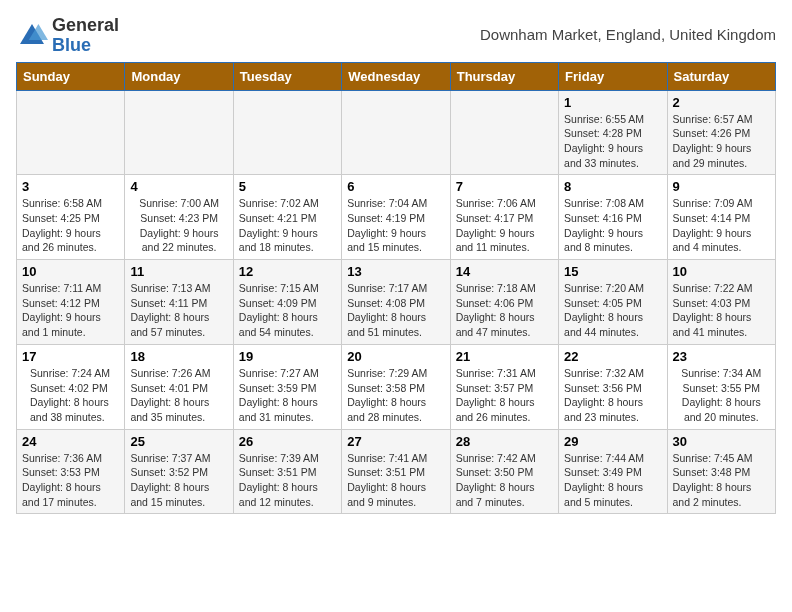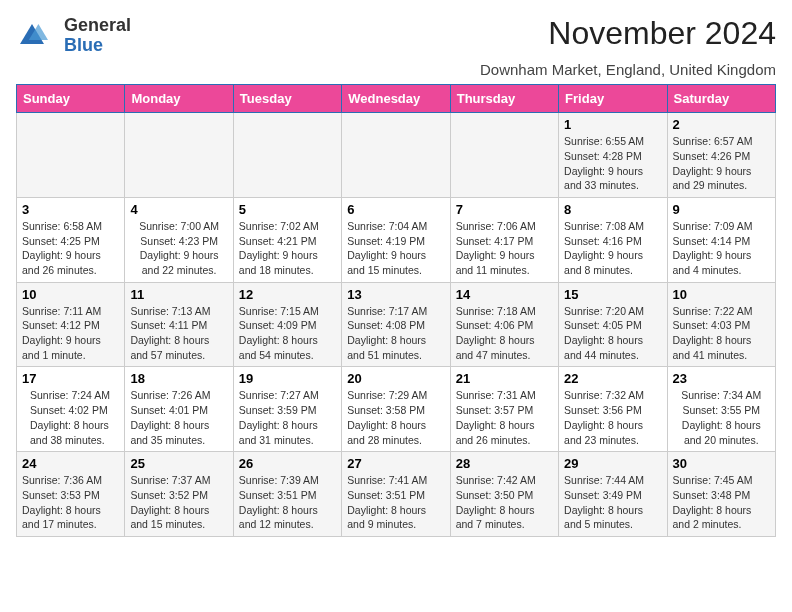--- a/index.html
+++ b/index.html
@@ -12,21 +12,21 @@
     }
     .header-area {
       display: flex;
       align-items: flex-start;
       justify-content: space-between;
       margin-bottom: 6px;
     }
     .logo {
       display: flex;
       align-items: center;
-      gap: 16px;
+      gap: 4px;
     }
     .logo-text {
       font-size: 18px;
       font-weight: bold;
       line-height: 1.1;
     }
     .logo-general { color: #333; }
     .logo-blue { color: #2a6db5; }
     .logo-icon {
       width: 32px;
@@ -45,21 +45,21 @@
       font-size: 15px;
       color: #444;
       margin-top: 10px;
     }
     table {
       width: 100%;
       border-collapse: collapse;
       font-size: 11px;
     }
     thead tr th {
-      background: #ec4899;
+      background: #a16207;
       color: #fff;
       text-align: left;
       padding: 6px 6px;
       font-size: 13px;
       font-weight: bold;
       border: 1px solid #2a6db5;
     }
     tbody tr td {
       border: 1px solid #ccc;
       vertical-align: top;
@@ -100,21 +100,20 @@
     <svg class="logo-icon" viewBox="0 0 40 40">
       <polygon points="20,5 35,30 5,30" fill="#2a6db5"></polygon>
       <polygon points="28,5 40,25 16,25" fill="#4a9ad4" opacity="0.7"></polygon>
     </svg>
     <div class="logo-text">
       <div class="logo-general">General</div>
       <div class="logo-blue">Blue</div>
     </div>
   </div>
   <div class="title-area">
-    <div class="month-title">November 2024</div>
     <div class="subtitle">Downham Market, England, United Kingdom</div>
   </div>
 </div>
 
 <table>
   <thead>
     <tr>
     <th>Sunday</th>
         <th>Monday</th>
         <th>Tuesday</th>

